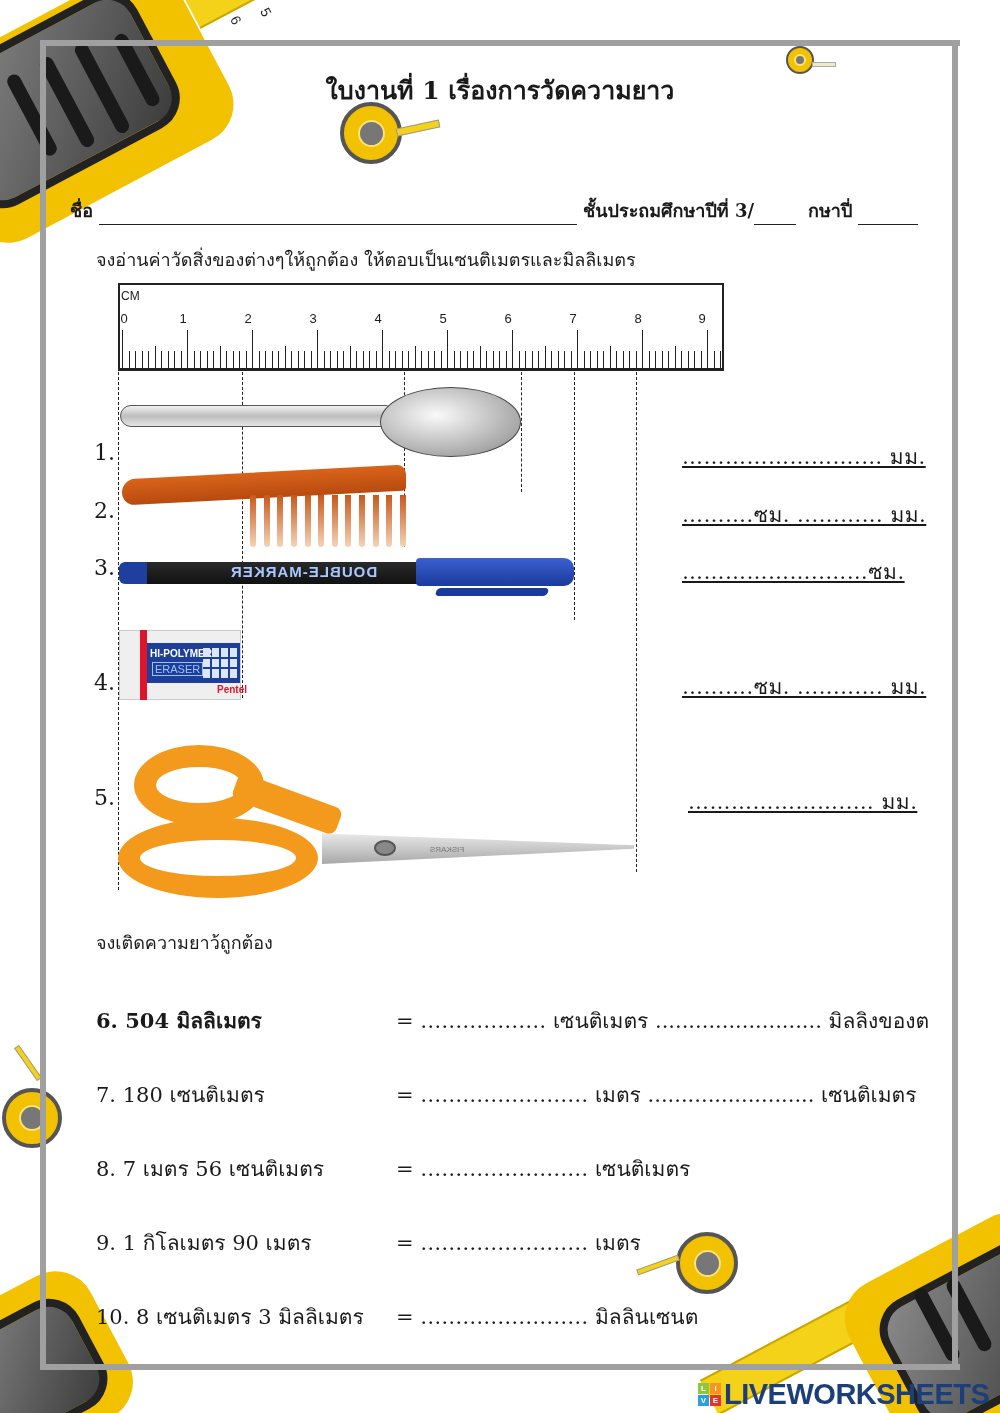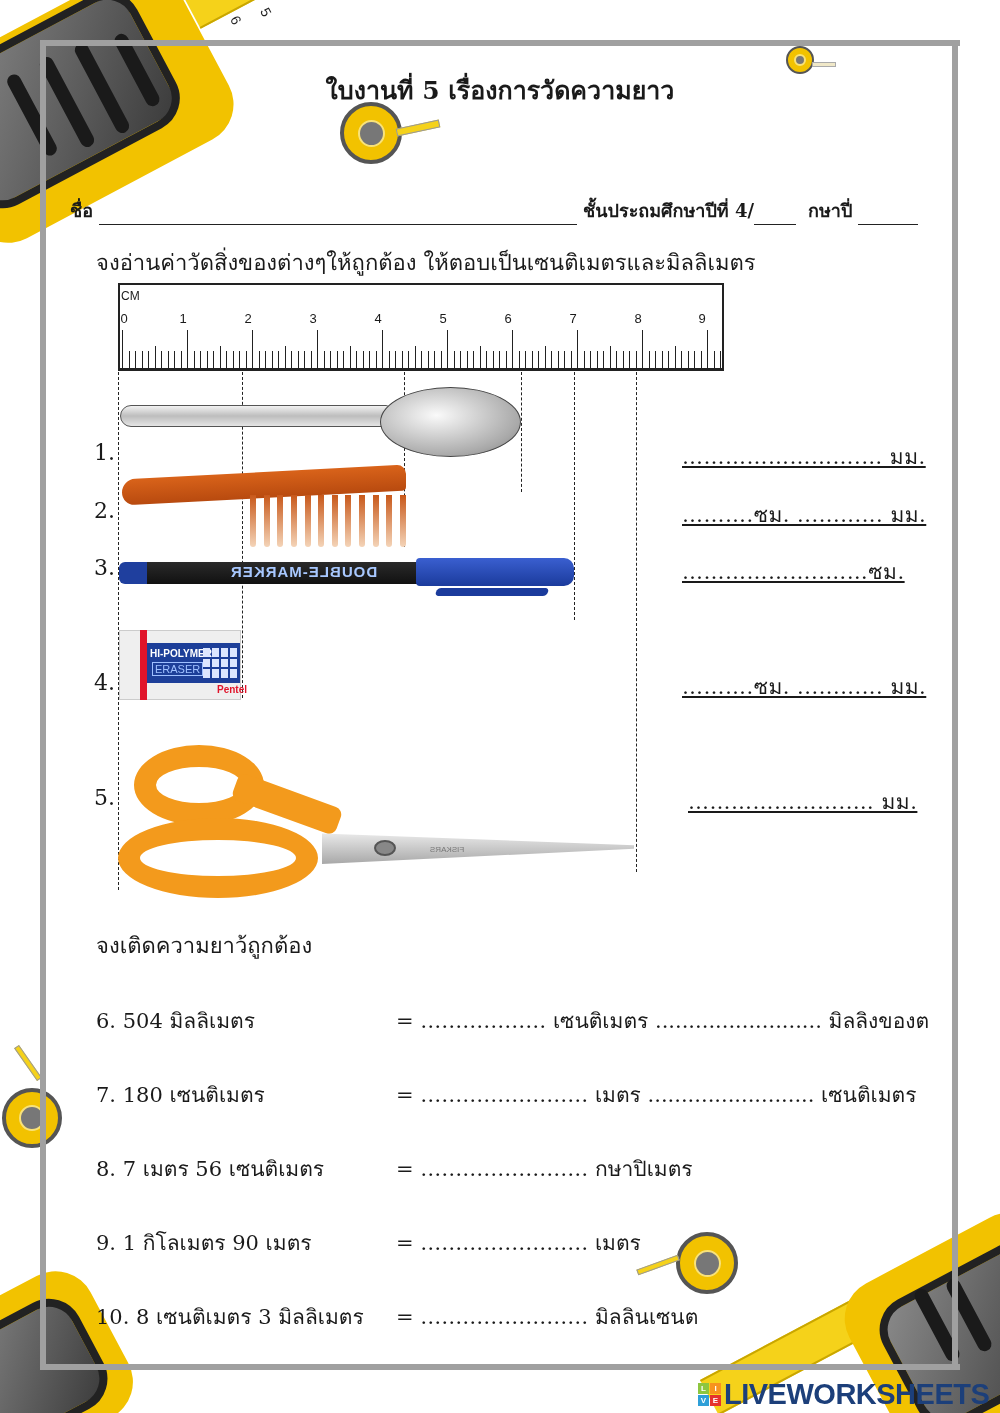--- a/index.html
+++ b/index.html
@@ -20,21 +20,21 @@
   .tape-strip-num { position: absolute; font-family: "Liberation Sans", sans-serif; font-size: 14px; color: #222; }
 
   .mini-tape { position: absolute; border-radius: 50%; background: #f2c200; border: 4px solid #555; }
   .mini-tape .core { position: absolute; left: 25%; top: 25%; width: 50%; height: 50%; border-radius: 50%; background: #777; border: 2px solid #f8e27a; }
 
   .title { position: absolute; left: 0; width: 1000px; top: 70px; text-align: center; font-size: 25px; font-weight: bold; }
 
   .name-row { position: absolute; top: 196px; left: 70px; width: 862px; font-size: 18px; font-weight: bold; display: flex; align-items: flex-end; gap: 6px; }
   .blank { display: inline-block; border-bottom: 1.5px solid #222; height: 18px; }
 
-  .instr { position: absolute; font-size: 22px; text-align: center; }
+  .instr { position: absolute; font-size: 18px; text-align: center; }
 
   
   .ruler { position: absolute; left: 118px; top: 283px; width: 606px; height: 88px; border: 2px solid #222; border-bottom-width: 3px; background: #fff; }
   .ruler-unit { position: absolute; left: 1px; top: 4px; font-family: "Liberation Sans", sans-serif; font-size: 12px; }
   .ruler-num { position: absolute; top: 26px; font-family: "Liberation Sans", sans-serif; font-size: 13px; transform: translateX(-50%); }
   .ruler-tick { position: absolute; bottom: 0; width: 1px; background: #222; }
 
   .dash-line { position: absolute; width: 0; border-left: 1.5px dashed #222; }
 
   .qnum { position: absolute; font-size: 22px; }
@@ -123,26 +123,26 @@
 <div class="mini-tape" style="left:676px; top:1232px; width:62px; height:62px;">
   <div class="core"></div>
 </div>
 <div class="abs" style="left:636px; top:1262px; width:44px; height:6px; background:#f5d21a; border:1px solid #999; transform:rotate(-20deg);"></div>
 
 <div class="frame-h" style="left:40px; top:40px; width:920px;"></div>
 <div class="frame-h" style="left:40px; top:1364px; width:920px;"></div>
 <div class="frame-v" style="left:40px; top:40px; height:1330px;"></div>
 <div class="frame-v" style="left:952px; top:40px; height:1330px;"></div>
 
-<div class="title">ใบงานที่ 5  เรื่องการวัดความยาว</div>
+<div class="title">ใบงานที่ 1  เรื่องการวัดความยาว</div>
 
 <div class="name-row">
   <span>ชื่อ</span>
   <span class="blank" style="width:478px;"></span>
-  <span>ชั้นประถมศึกษาปีที่ 4/</span>
+  <span>ชั้นประถมศึกษาปีที่ 3/</span>
   <span class="blank" style="width:42px; margin-left:-6px;"></span>
   <span style="margin-left:6px;">กษาปี่</span>
   <span class="blank" style="width:60px;"></span>
 </div>
 
 <div class="instr" style="left:96px; top:245px;">จงอ่านค่าวัดสิ่งของต่างๆให้ถูกต้อง  ให้ตอบเป็นเซนติเมตรและมิลลิเมตร</div>
 
 <div class="ruler" id="ruler">
   <span class="ruler-unit">CM</span>
   <span class="ruler-num" style="left:4px;">0</span>
@@ -324,28 +324,28 @@
   <div class="sc-handle-top"></div>
   <div class="sc-ring-bot"></div>
   <div class="sc-blade"></div>
   <div class="sc-pivot"></div>
   <span class="sc-brand">FISKARS</span>
 </div>
 <span class="answer" style="left:688px; top:785px;">…………………..… มม.</span>
 
 <div class="instr" style="left:96px; top:928px;">จงเติดความยาว้ถูกต้อง</div>
 
-<span class="conv-row" style="top:1004px;">6.  504 มิลลิเมตร</span>
+<span class="conv-row" style="top:1004px;font-weight:bold;">6.  504 มิลลิเมตร</span>
 <span class="conv-rhs" style="top:1004px;">= ……………… เซนติเมตร ......................... มิลลิงของต</span>
 
 <span class="conv-row" style="top:1078px;">7.  180 เซนติเมตร</span>
 <span class="conv-rhs" style="top:1078px;">= …………………… เมตร ......................... เซนติเมตร</span>
 
 <span class="conv-row" style="top:1152px;">8.  7 เมตร 56 เซนติเมตร</span>
-<span class="conv-rhs" style="top:1152px;">= …………………… กษาปิเมตร</span>
+<span class="conv-rhs" style="top:1152px;">= …………………… เซนติเมตร</span>
 
 <span class="conv-row" style="top:1226px;">9. 1 กิโลเมตร 90 เมตร</span>
 <span class="conv-rhs" style="top:1226px;">= …………………… เมตร</span>
 
 <span class="conv-row" style="top:1300px;">10.  8 เซนติเมตร 3 มิลลิเมตร</span>
 <span class="conv-rhs" style="top:1300px;">= …………………… มิลลินเซนต</span>
 
 <div class="lw-logo">
   <div class="lw-squares">
     <span style="background:#8dc63f;">L</span>

